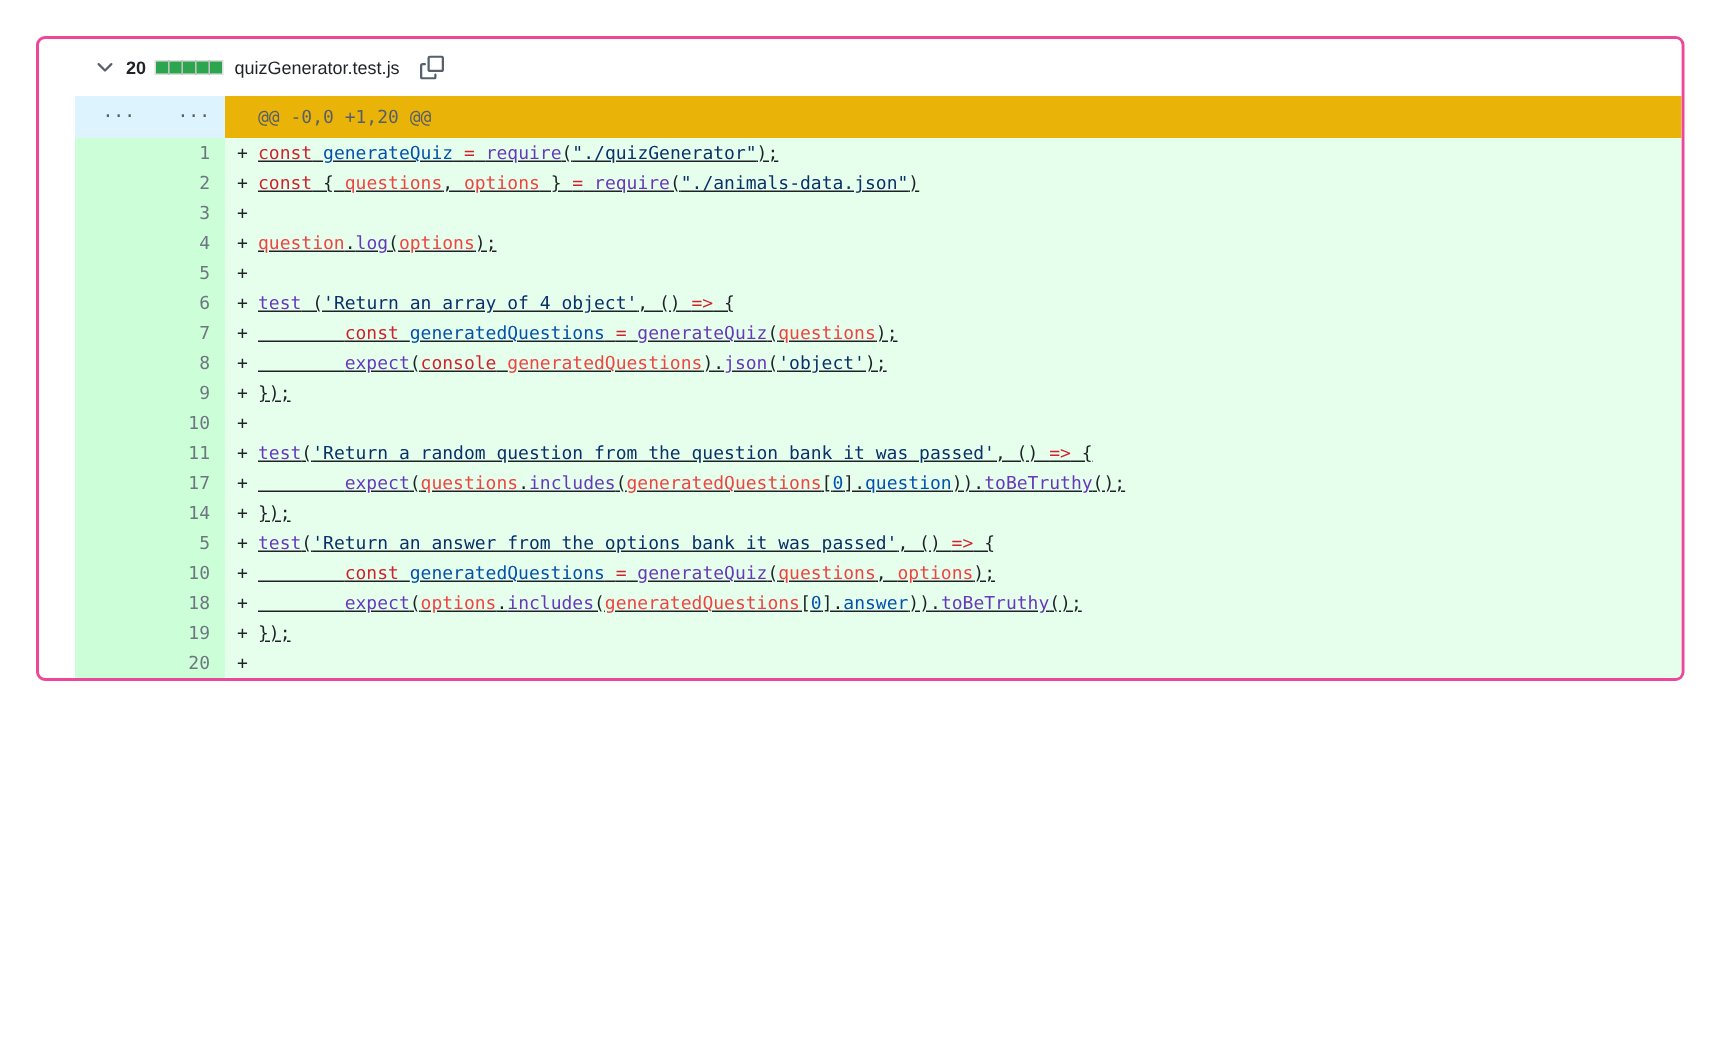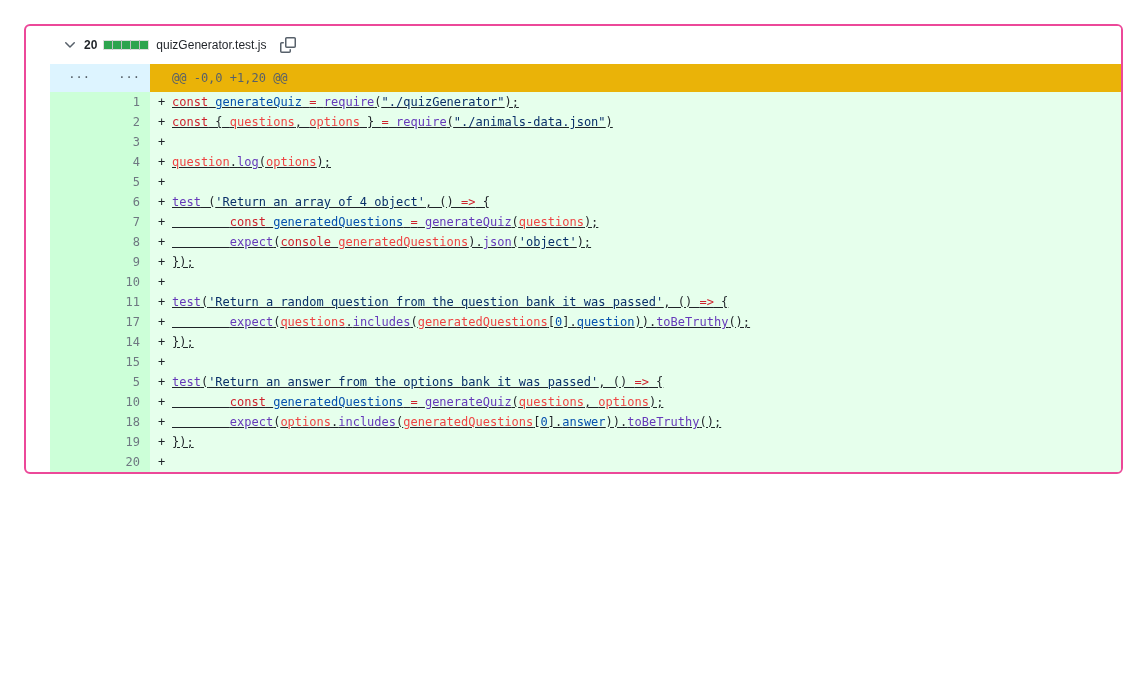--- a/index.html
+++ b/index.html
@@ -238,25 +238,20 @@
           <td class="blob-num">17</td>
           <td class="code-cell" data-marker="+"><span>        </span><span class="pl-en">expect</span><span>(</span><span class="pl-smi">questions</span><span>.</span><span class="pl-en">includes</span><span>(</span><span class="pl-smi">generatedQuestions</span><span>[</span><span class="pl-c1">0</span><span>].</span><span class="pl-c1">question</span><span>)).</span><span class="pl-en">toBeTruthy</span><span>();</span></td>
         </tr>
         <tr class="addition">
           <td class="blob-num"></td>
           <td class="blob-num">14</td>
           <td class="code-cell" data-marker="+"><span>});</span></td>
         </tr>
         <tr class="addition">
           <td class="blob-num"></td>
-          <td class="blob-num">15</td>
-          <td class="code-cell" data-marker="+"></td>
-        </tr>
-        <tr class="addition">
-          <td class="blob-num"></td>
           <td class="blob-num">5</td>
           <td class="code-cell" data-marker="+"><span class="pl-en">test</span><span>(</span><span class="pl-s">'Return an answer from the options bank it was passed'</span><span>, () </span><span class="pl-k">=&gt;</span><span> {</span></td>
         </tr>
         <tr class="addition">
           <td class="blob-num"></td>
           <td class="blob-num">10</td>
           <td class="code-cell" data-marker="+"><span>        </span><span class="pl-k">const</span><span> </span><span class="pl-c1">generatedQuestions</span><span> </span><span class="pl-k">=</span><span> </span><span class="pl-en">generateQuiz</span><span>(</span><span class="pl-smi">questions</span><span>, </span><span class="pl-smi">options</span><span>);</span></td>
         </tr>
         <tr class="addition">
           <td class="blob-num"></td>

